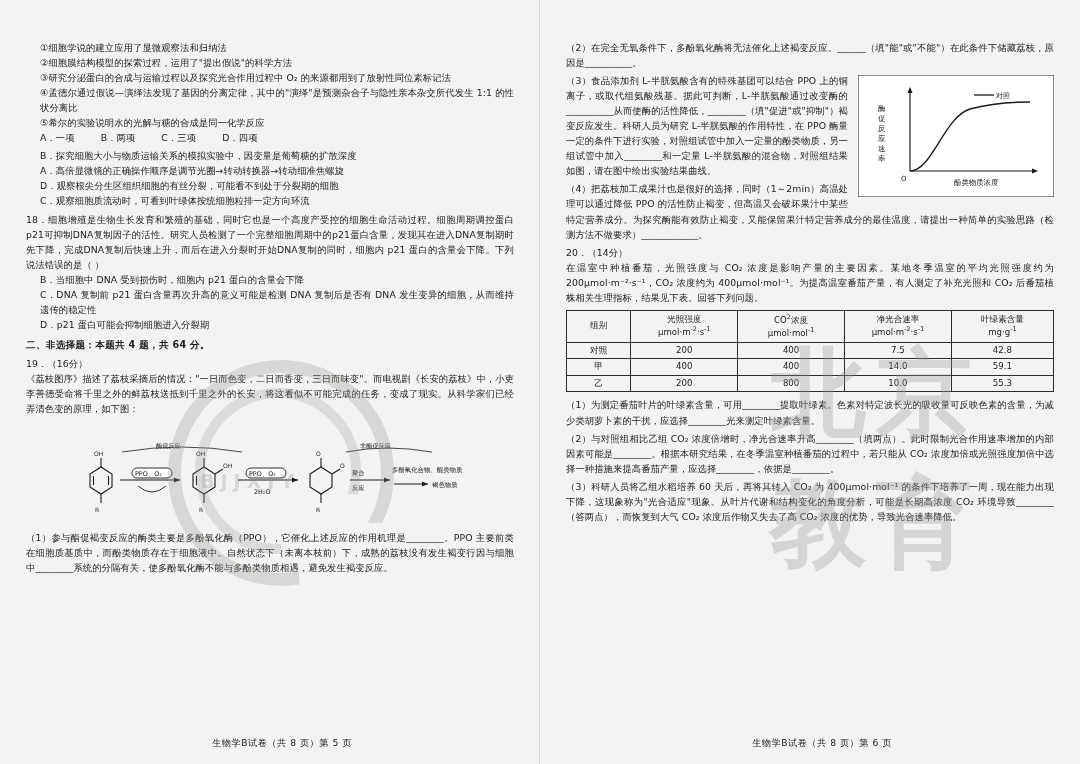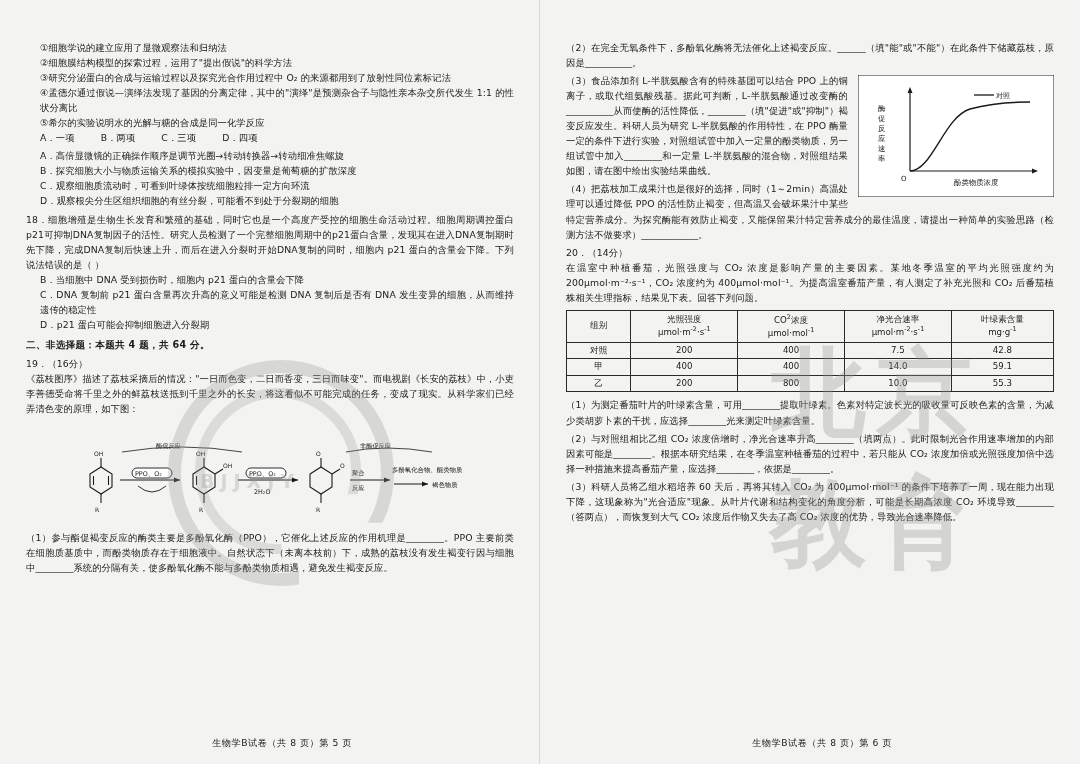--- a/index.html
+++ b/index.html
@@ -154,24 +154,24 @@
       <span class="opt">⑤希尔的实验说明水的光解与糖的合成是同一化学反应</span>
       <span class="opt-row">
         <span>A．一项</span>
         <span>B．两项</span>
         <span>C．三项</span>
         <span>D．四项</span>
       </span>
     </div>
 
     <div class="q">
+      <span class="opt">B．探究细胞大小与物质运输关系的模拟实验中，因变量是葡萄糖的扩散深度</span>
       <span class="opt">A．高倍显微镜的正确操作顺序是调节光圈→转动转换器→转动细准焦螺旋</span>
-      <span class="opt">B．探究细胞大小与物质运输关系的模拟实验中，因变量是葡萄糖的扩散深度</span>
+      <span class="opt">D．观察根尖分生区组织细胞的有丝分裂，可能看不到处于分裂期的细胞</span>
       <span class="opt">C．观察细胞质流动时，可看到叶绿体按统细胞粒排一定方向环流</span>
-      <span class="opt">D．观察根尖分生区组织细胞的有丝分裂，可能看不到处于分裂期的细胞</span>
     </div>
 
     <div class="q">
       <span class="stem">18．细胞增殖是生物生长发育和繁殖的基础，同时它也是一个高度产受控的细胞生命活动过程。细胞周期调控蛋白p21可抑制DNA复制因子的活性。研究人员检测了一个完整细胞周期中的p21蛋白含量，发现其在进入DNA复制期时先下降，完成DNA复制后快速上升，而后在进入分裂时开始DNA复制的同时，细胞内 p21 蛋白的含量会下降。下列说法错误的是（    ）</span>
       <span class="opt">B．当细胞中 DNA 受到损伤时，细胞内 p21 蛋白的含量会下降</span>
       <span class="opt">C．DNA 复制前 p21 蛋白含量再次升高的意义可能是检测 DNA 复制后是否有 DNA 发生变异的细胞，从而维持遗传的稳定性</span>
       <span class="opt">D．p21 蛋白可能会抑制细胞进入分裂期</span>
     </div>
 
     <div class="section-title">二、非选择题：本题共 4 题，共 64 分。</div>

